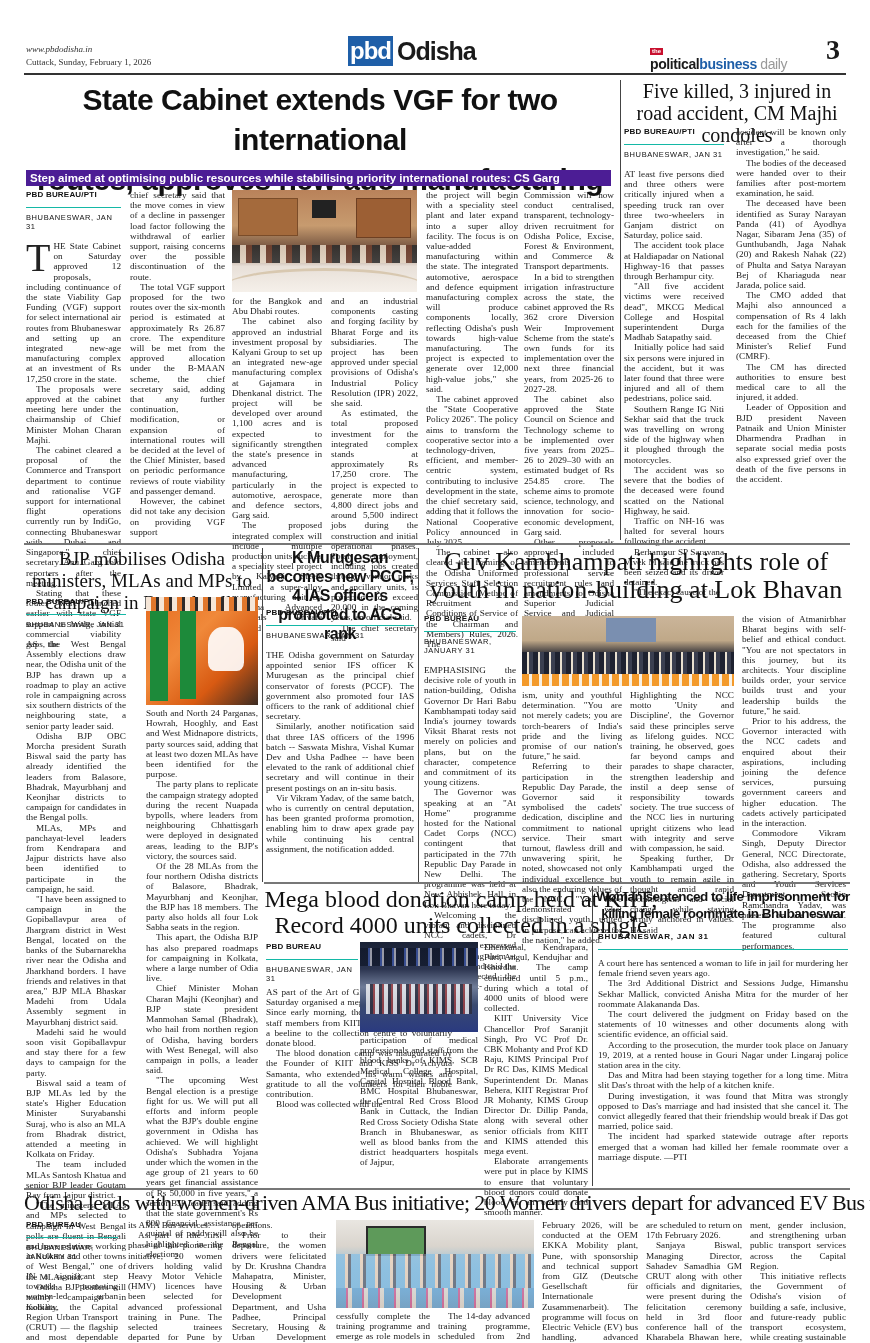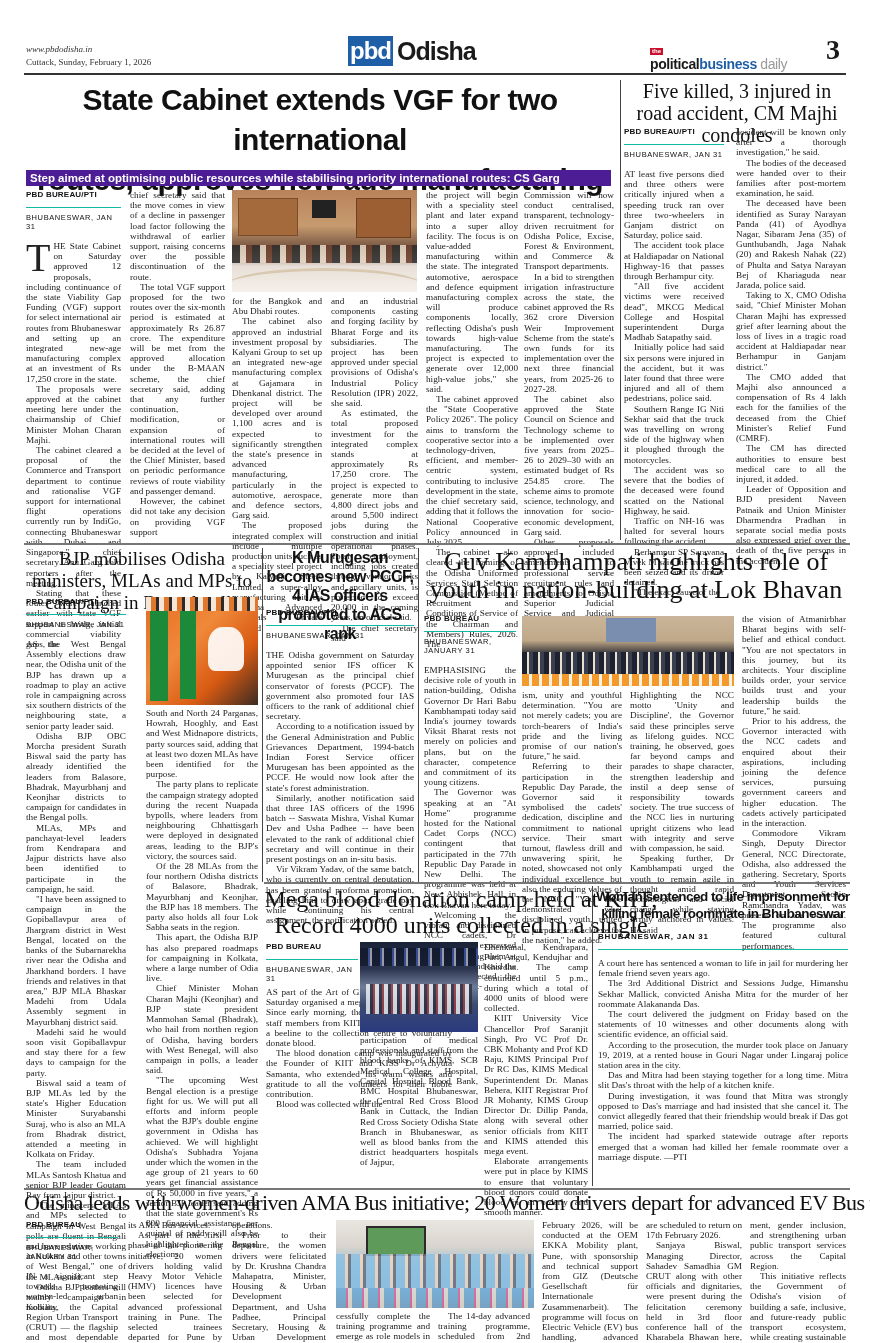--- a/index.html
+++ b/index.html
@@ -113,21 +113,20 @@
         <p>The accident was so severe that the bodies of the deceased were found scatted on the National Highway, he said.</p>
         <p>Traffic on NH-16 was halted for several hours following the accident.</p>
         <p>Berhampur SP Saravana Vivek M said the truck has been seized and its driver detained.</p>
         <p>"The exact cause of the</p>
       </div>
   </div>
   <div class="abs body-text" style="left:736px;top:127px;width:110px;" id="acc-col1">
       <p class="first">accident will be known only after a thorough investigation," he said.</p>
       <p>The bodies of the deceased were handed over to their families after post-mortem examination, he said.</p>
       <p>The deceased have been identified as Suray Narayan Panda (41) of Ayodhya Nagar, Sibaram Jena (35) of Gunthubandh, Jaga Nahak (20) and Rakesh Nahak (22) of Phulta and Satya Narayan Bej of Khariaguda near Jarada, police said.</p>
-      <p>Taking to X, CMO Odisha said, "Chief Minister Mohan Charan Majhi has expressed grief after learning about the loss of lives in a tragic road accident at Haldiapadar near Berhampur in Ganjam district."</p>
       <p>The CMO added that Majhi also announced a compensation of Rs 4 lakh each for the families of the deceased from the Chief Minister's Relief Fund (CMRF).</p>
       <p>The CM has directed authorities to ensure best medical care to all the injured, it added.</p>
       <p>Leader of Opposition and BJD president Naveen Patnaik and Union Minister Dharmendra Pradhan in separate social media posts also expressed grief over the death of the five persons in the accident.</p>
     </div>
 </div>
 
 <div class="rule" style="left:24px;top:543px;width:826px;"></div>
 
 <div>
   <div class="abs serifhead" style="left:26px;top:548px;width:232px;text-align:center;font-size:19px;line-height:22px;">BJP mobilises Odisha ministers, MLAs and MPs to campaign in Bengal polls</div>
@@ -164,21 +163,20 @@
 
 <div class="vrule" style="left:262px;top:548px;height:334px;"></div>
 
 <div>
   <div class="abs cond" style="left:266px;top:548px;width:148px;text-align:center;font-size:16px;line-height:19px;color:#111;">K Murugesan becomes new PCCF, 4 IAS officers promoted to ACS rank</div>
   <div class="abs" style="left:266px;top:608px;width:148px;">
     <div class="byline">PBD BUREAU/PTI</div>
     <div class="dateline">BHUBANESWAR, JAN 31</div>
     <div class="body-text" id="mur-col0">
         <p class="first">THE Odisha government on Saturday appointed senior IFS officer K Murugesan as the principal chief conservator of forests (PCCF). The government also promoted four IAS officers to the rank of additional chief secretary.</p>
-        <p>According to a notification issued by the General Administration and Public Grievances Department, 1994-batch Indian Forest Service officer Murugesan has been appointed as the PCCF. He would now look after the state's forest administration.</p>
         <p>Similarly, another notification said that three IAS officers of the 1996 batch -- Saswata Mishra, Vishal Kumar Dev and Usha Padhee -- have been elevated to the rank of additional chief secretary and will continue in their present postings on an in-situ basis.</p>
         <p>Vir Vikram Yadav, of the same batch, who is currently on central deputation, has been granted proforma promotion, enabling him to draw apex grade pay while continuing his central assignment, the notification added.</p>
       </div>
   </div>
 </div>
 
 <div class="vrule" style="left:418px;top:548px;height:334px;"></div>
 
 <div>
   <div class="abs serifhead" style="left:422px;top:548px;width:428px;text-align:center;font-size:26px;line-height:28px;">Guv Kambhampati highlights role of youth in nation-building at Lok Bhavan</div>

